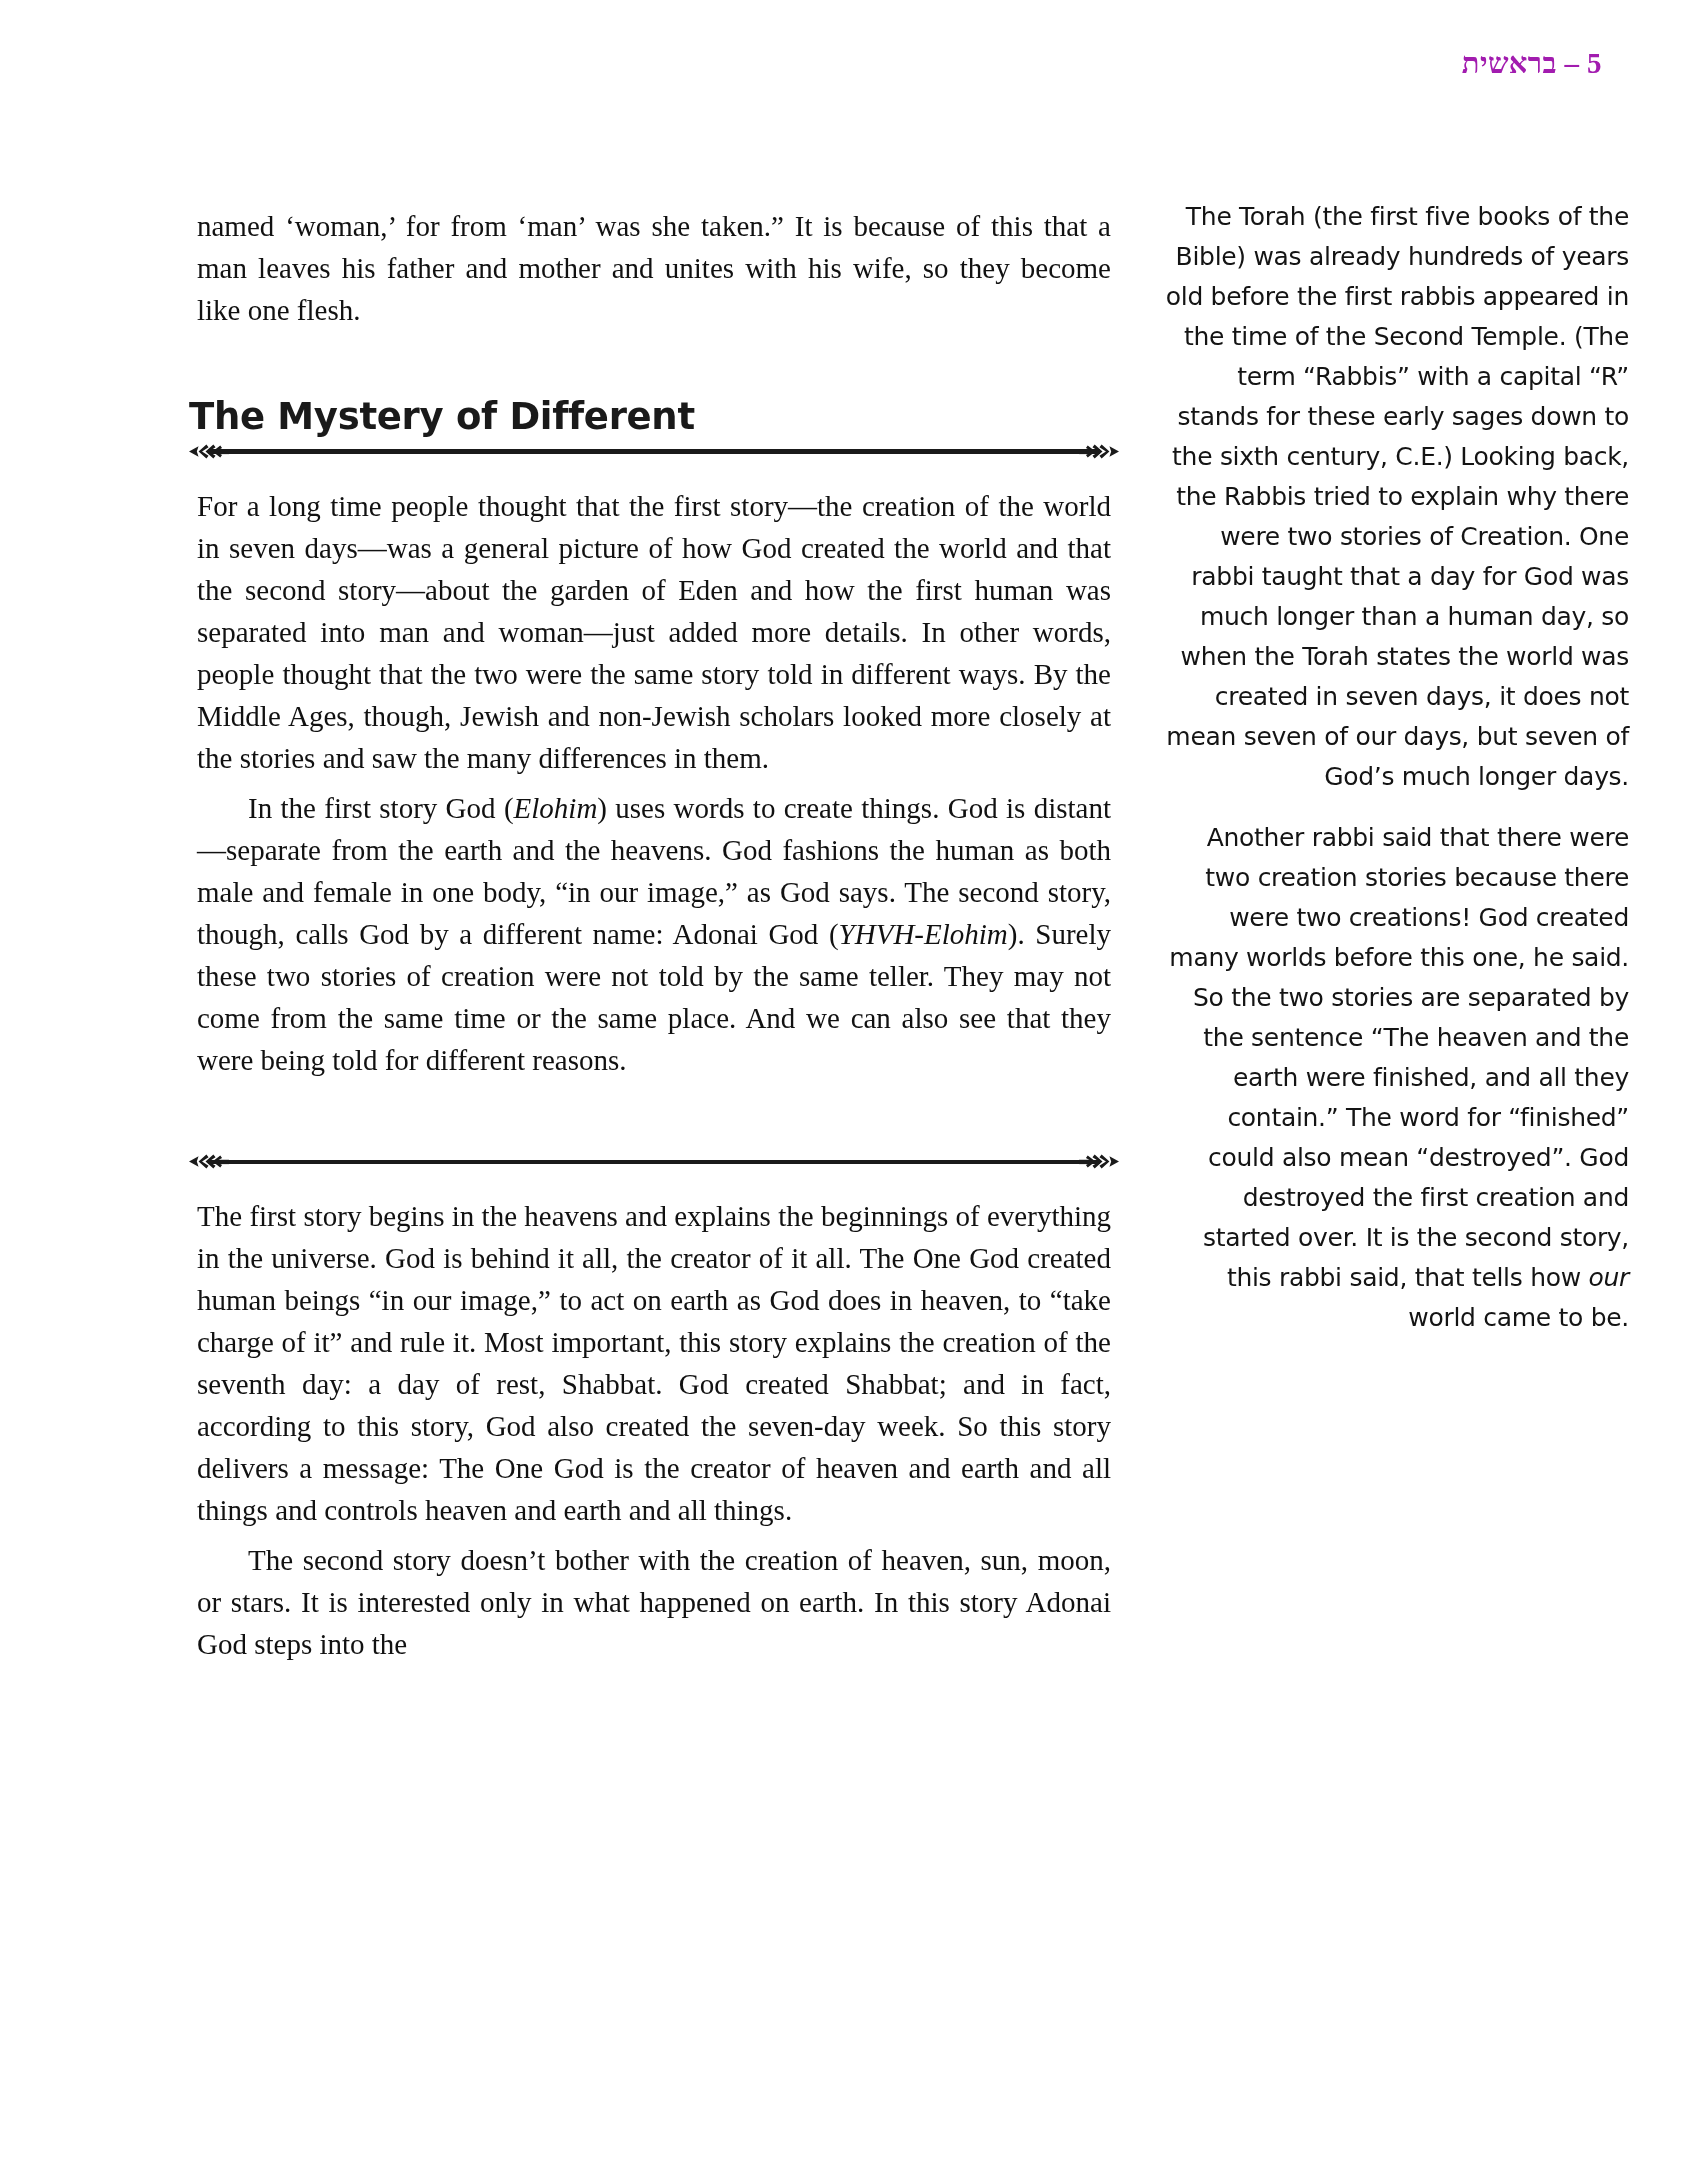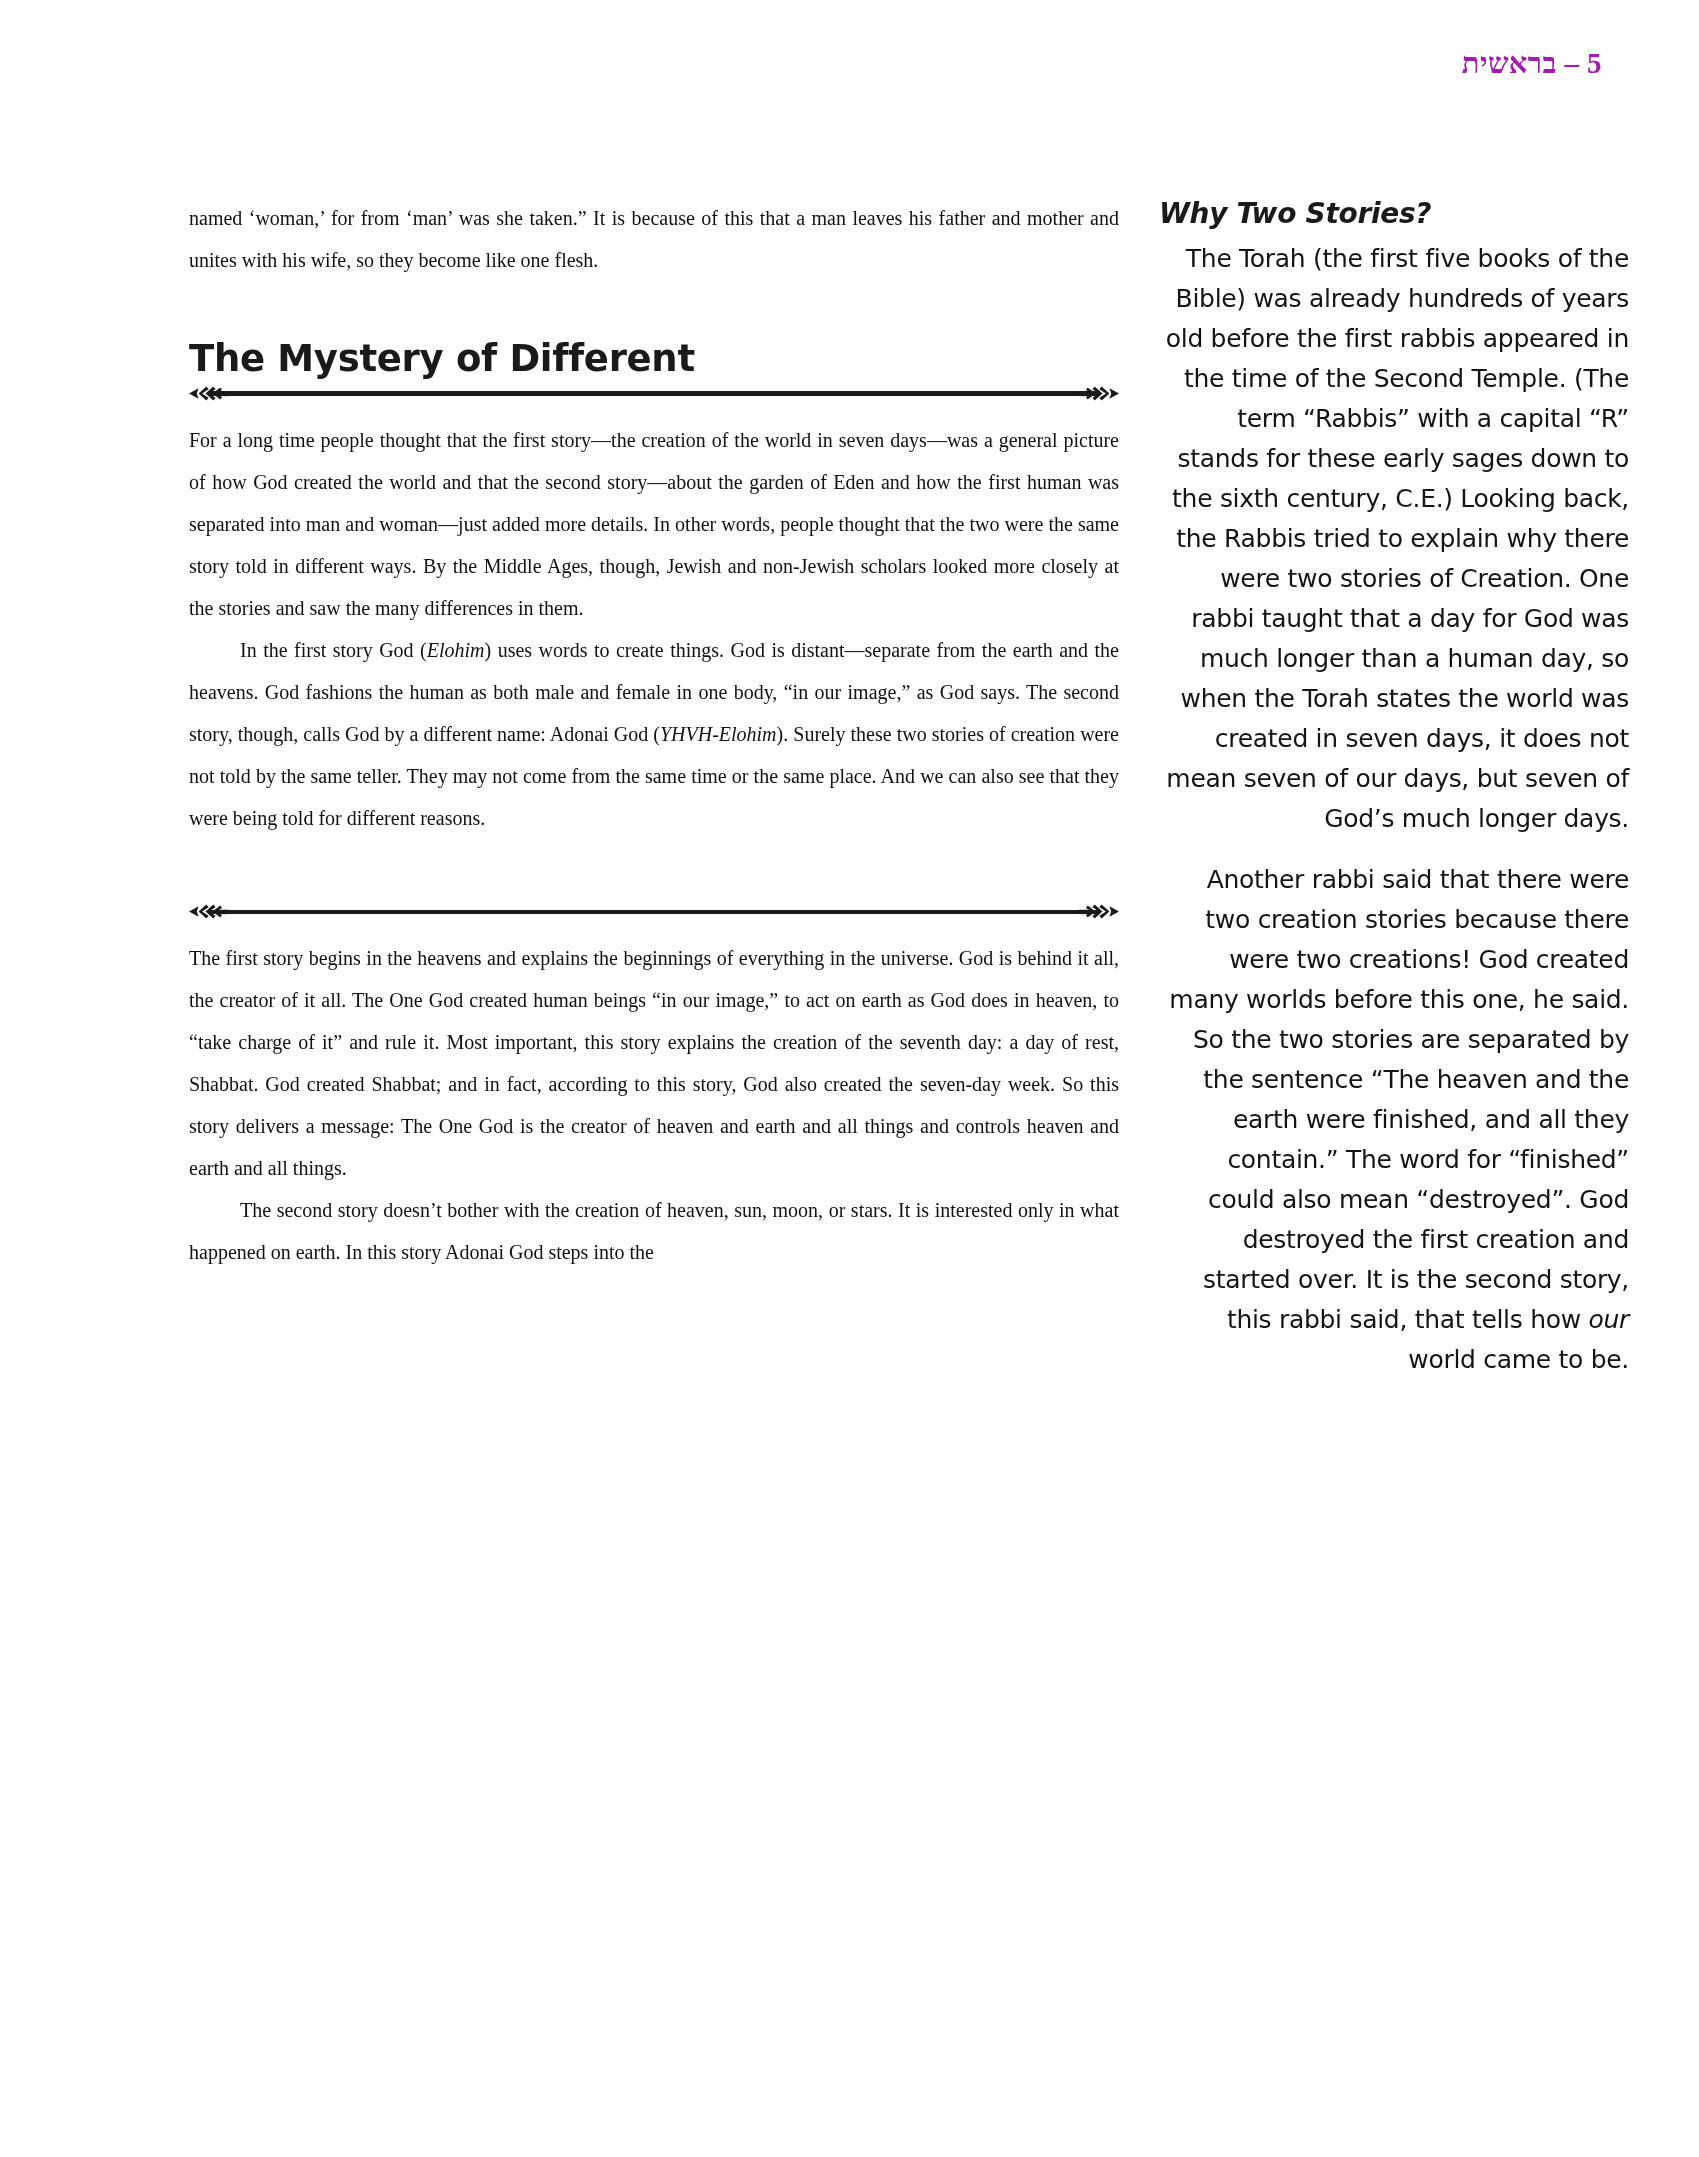--- a/index.html
+++ b/index.html
@@ -56,25 +56,25 @@
   .col-side {
     position: absolute;
     left: 1159px;
     top: 0;
     width: 470px;
   }
 
   
   .body-text {
     font-family: "Liberation Serif", "DejaVu Serif", serif;
-    font-size: 20px;
+    font-size: 29px;
     line-height: 42px;
     text-align: justify;
     text-justify: inter-word;
-    margin: 0;
+    margin: 8px;
     color: #111111;
     hyphens: manual;
     -webkit-hyphens: manual;
   }
   .body-text.indent { text-indent: 51px; }
   .body-text.lead   { text-indent: 0; }
 
   
   .section-head {
     margin: 0;
@@ -207,21 +207,20 @@
           </span>
         </div>
       </div>
       <div class="space-after-head"></div>
 
       <p class="body-text lead">The first story begins in the heavens and explains the beginnings of everything in the universe. God is behind it all, the creator of it all. The One God created human beings “in our image,” to act on earth as God does in heaven, to “take charge of it” and rule it. Most important, this story explains the creation of the seventh day: a day of rest, Shabbat. God created Shabbat; and in fact, according to this story, God also created the seven-day week. So this story delivers a message: The One God is the creator of heaven and earth and all things and controls heaven and earth and all things.</p>
       <p class="body-text indent">The second story doesn’t bother with the creation of heaven, sun, moon, or stars. It is interested only in what happened on earth. In this story Adonai God steps into the</p>
     </div>
 
     <div class="col-side">
-      <h3 class="side-head">Why Two Stories?</h3>
       <p class="side-text">The Torah (the first five books of the Bible) was already hundreds of years old before the first rabbis appeared in the time of the Second Temple. (The term “Rabbis” with a capital “R” stands for these early sages down to the sixth century, C.E.) Looking back, the Rabbis tried to explain why there were two stories of Creation. One rabbi taught that a day for God was much longer than a human day, so when the Torah states the world was created in seven days, it does not mean seven of our days, but seven of God’s much longer days.</p>
       <div class="side-gap"></div>
       <p class="side-text">Another rabbi said that there were two creation stories because there were two creations! God created many worlds before this one, he said. So the two stories are separated by the sentence “The heaven and the earth were finished, and all they contain.” The word for “finished” could also mean “destroyed”. God destroyed the first creation and started over. It is the second story, this rabbi said, that tells how <em class="it">our</em> world came to be.</p>
     </div>
 
   </div>
 </div>
 
 
 </body></html>

